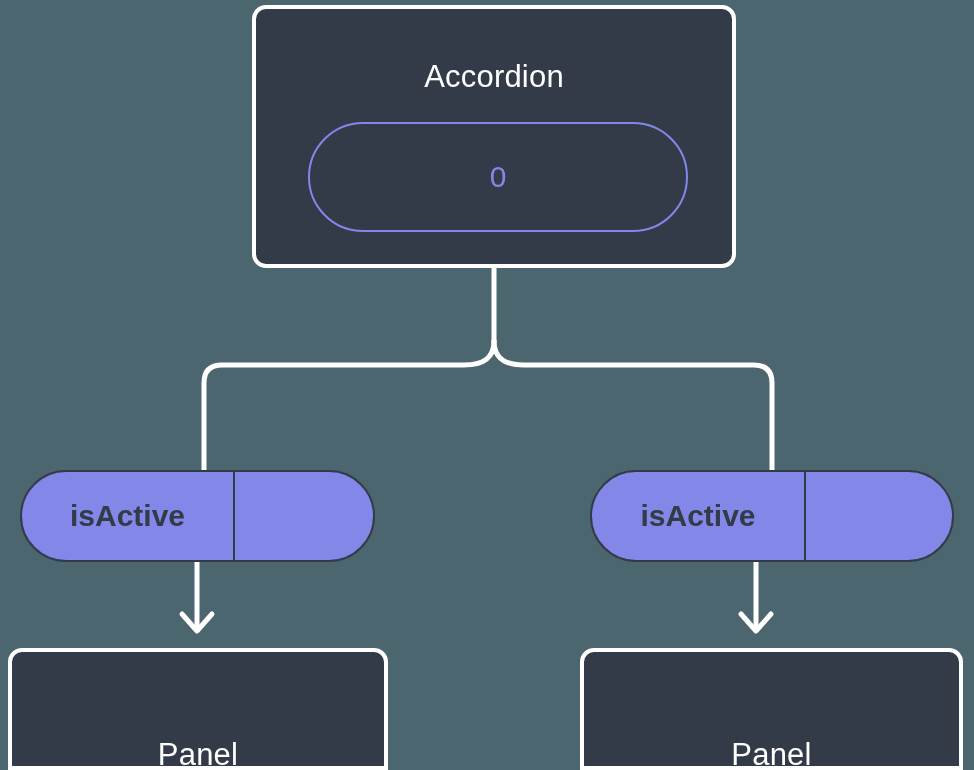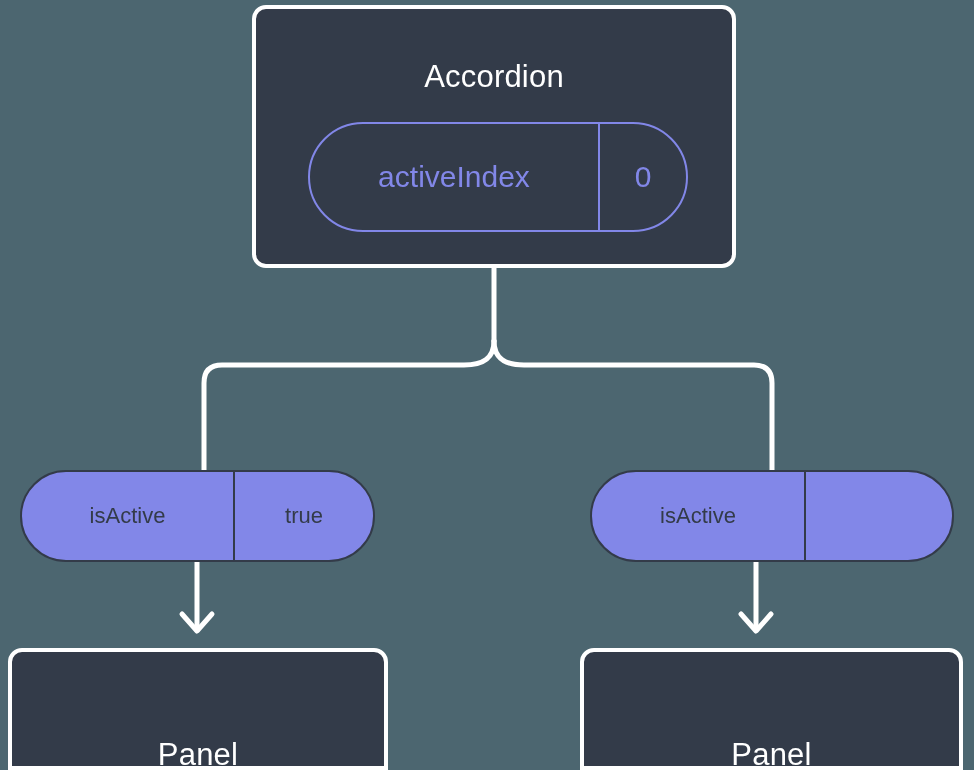--- a/index.html
+++ b/index.html
@@ -101,22 +101,22 @@
     border-radius: 999px;
     overflow: hidden;
     height: 92px;
   }
   .pill-solid .pill-key,
   .pill-solid .pill-val {
     display: flex;
     align-items: center;
     justify-content: center;
     color: #333b49;
-    font-size: 22px;
-    font-weight: 400;
+    font-size: 30px;
+    font-weight: 700;
   }
   .pill-solid .pill-key {
     border-right: 2px solid #333b49;
   }
   .pill-solid .pill-val { flex: 1; }
 
   #pill-left {
     left: 20px;
     top: 470px;
     width: 355px;
@@ -166,28 +166,26 @@
     <path d="M 182 614 L 197 631 L 212 614" fill="none" stroke="#ffffff" stroke-width="5" stroke-linecap="round" stroke-linejoin="round"></path>
 
     <path d="M 756 562 L 756 630" fill="none" stroke="#ffffff" stroke-width="5" stroke-linecap="round" stroke-linejoin="round"></path>
     <path d="M 741 614 L 756 631 L 771 614" fill="none" stroke="#ffffff" stroke-width="5" stroke-linecap="round" stroke-linejoin="round"></path>
   </svg>
 
   <div id="accordion-box" class="comp-box">
     <div class="comp-title">Accordion</div>
 
     <div id="active-index-pill" class="pill-outline">
-      <div class="pill-key">activeIndex</div>
       <div class="pill-val">0</div>
     </div>
   </div>
 
   <div id="pill-left" class="pill-solid">
     <div class="pill-key">isActive</div>
-    <div class="pill-val">true</div>
   </div>
 
   <div id="pill-right" class="pill-solid">
     <div class="pill-key">isActive</div>
   </div>
 
   <div id="panel-left-box" class="comp-box">
     <div class="comp-title">Panel</div>
   </div>
 

